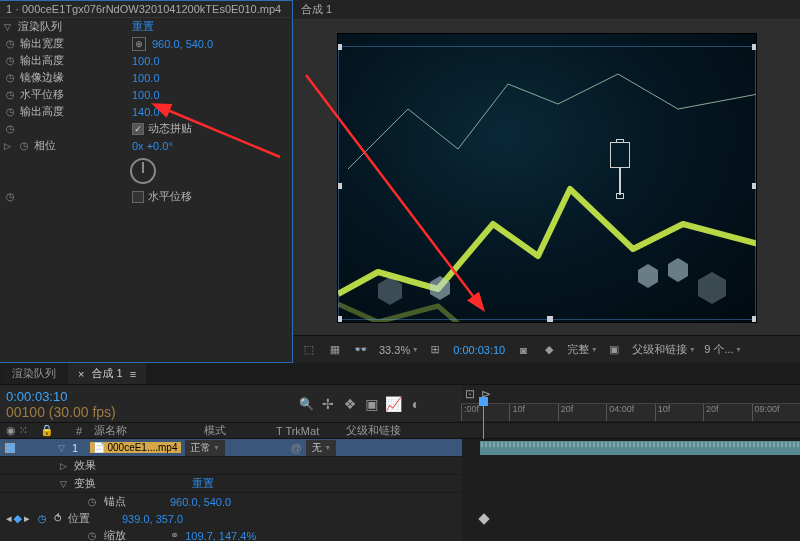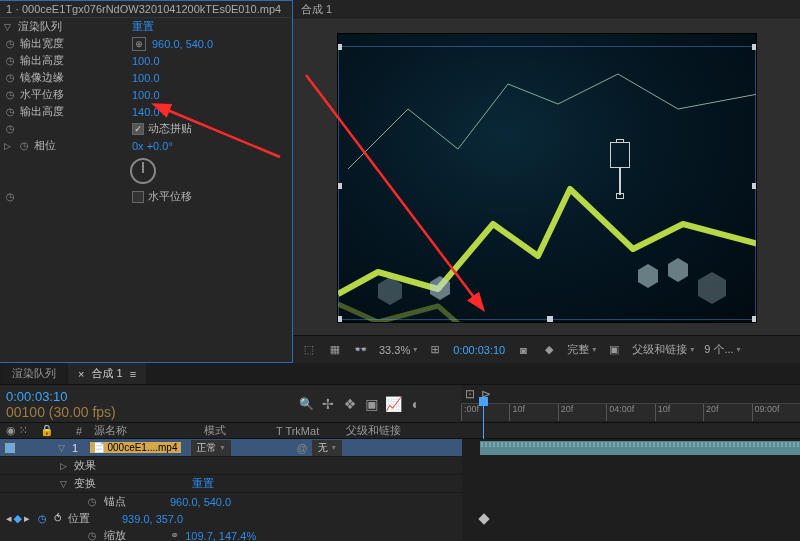--- a/index.html
+++ b/index.html
@@ -487,21 +487,21 @@
   </div>
 
   <div class="layer-area">
     <div class="layer-left">
       <div class="layer-row selected">
         <span class="vis-toggle" style="background:#6fa8dc"></span>
         <span style="width:34px"></span>
         <span class="twirl">▽</span>
         <span style="color:#ddd; width:14px">1</span>
         <span class="layer-chip">📄 <span>000ceE1....mp4</span></span>
-        <span class="mode-dd" style="margin-left:6px">
+        <span class="mode-dd" style="">
             <span>正常</span> 
             <span class="dd-caret">▾</span>
           </span>
         <span style="width:58px"></span>
         <span style="color:#888">@</span>
         <span class="mode-dd">
             <span>无</span> 
             <span class="dd-caret">▾</span>
           </span>
       </div>

